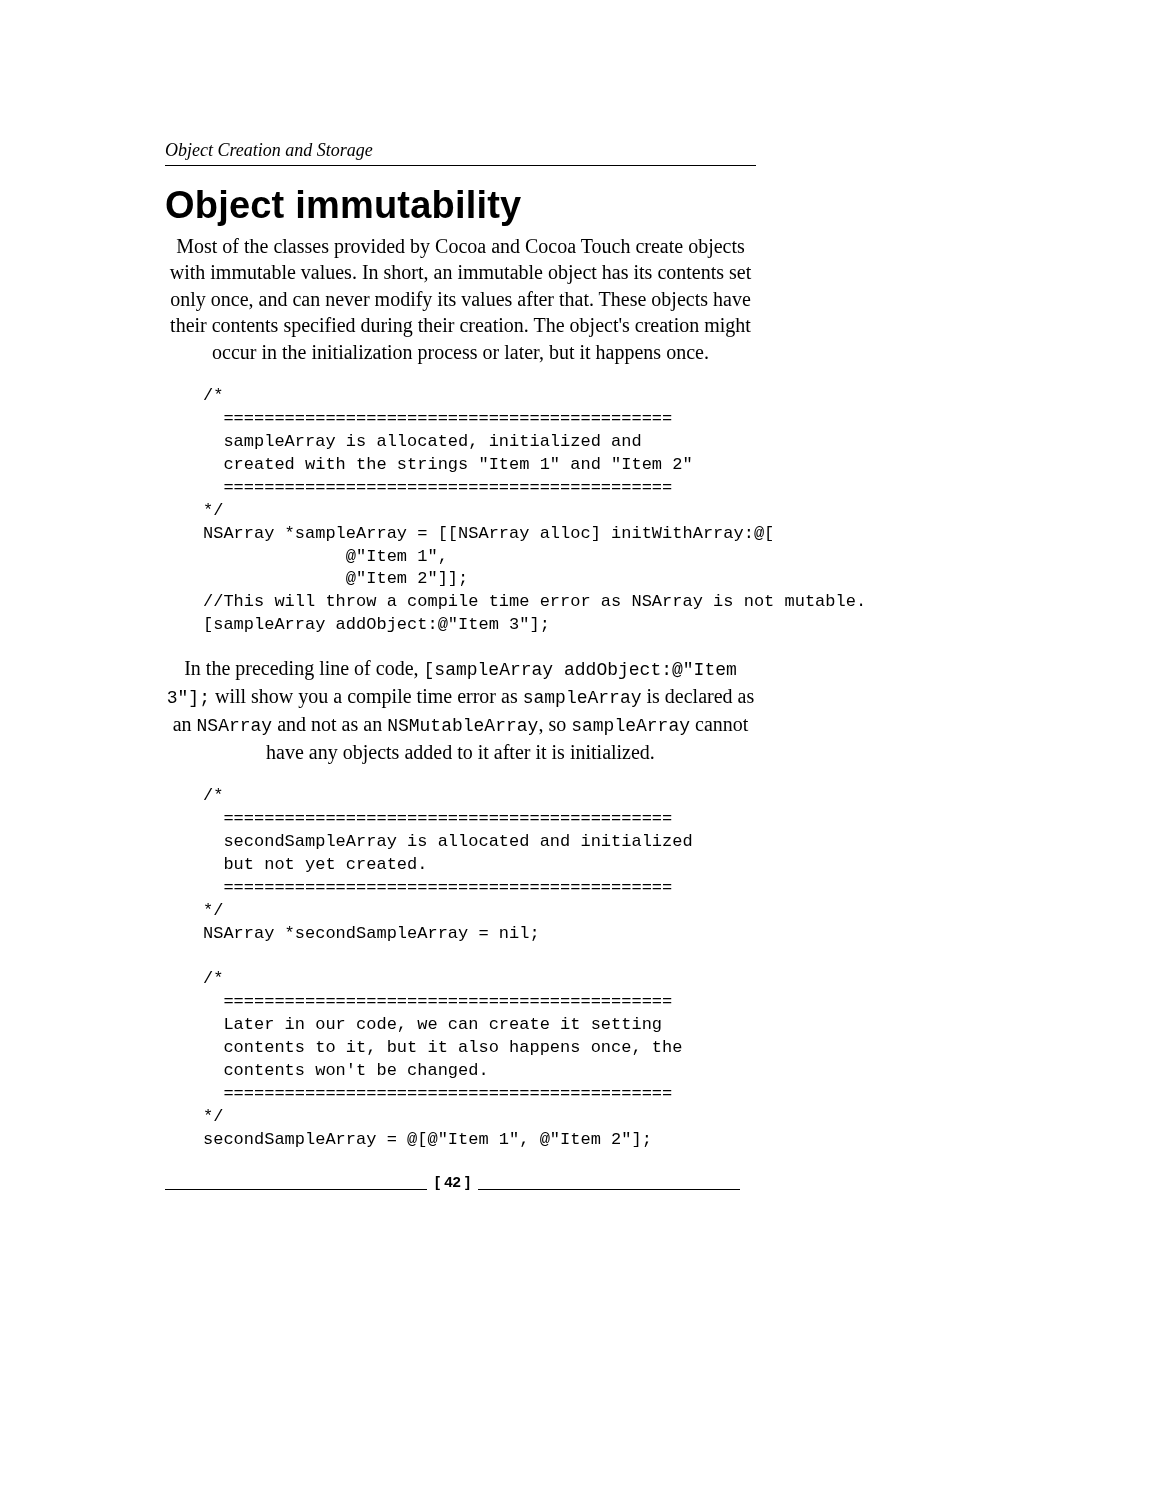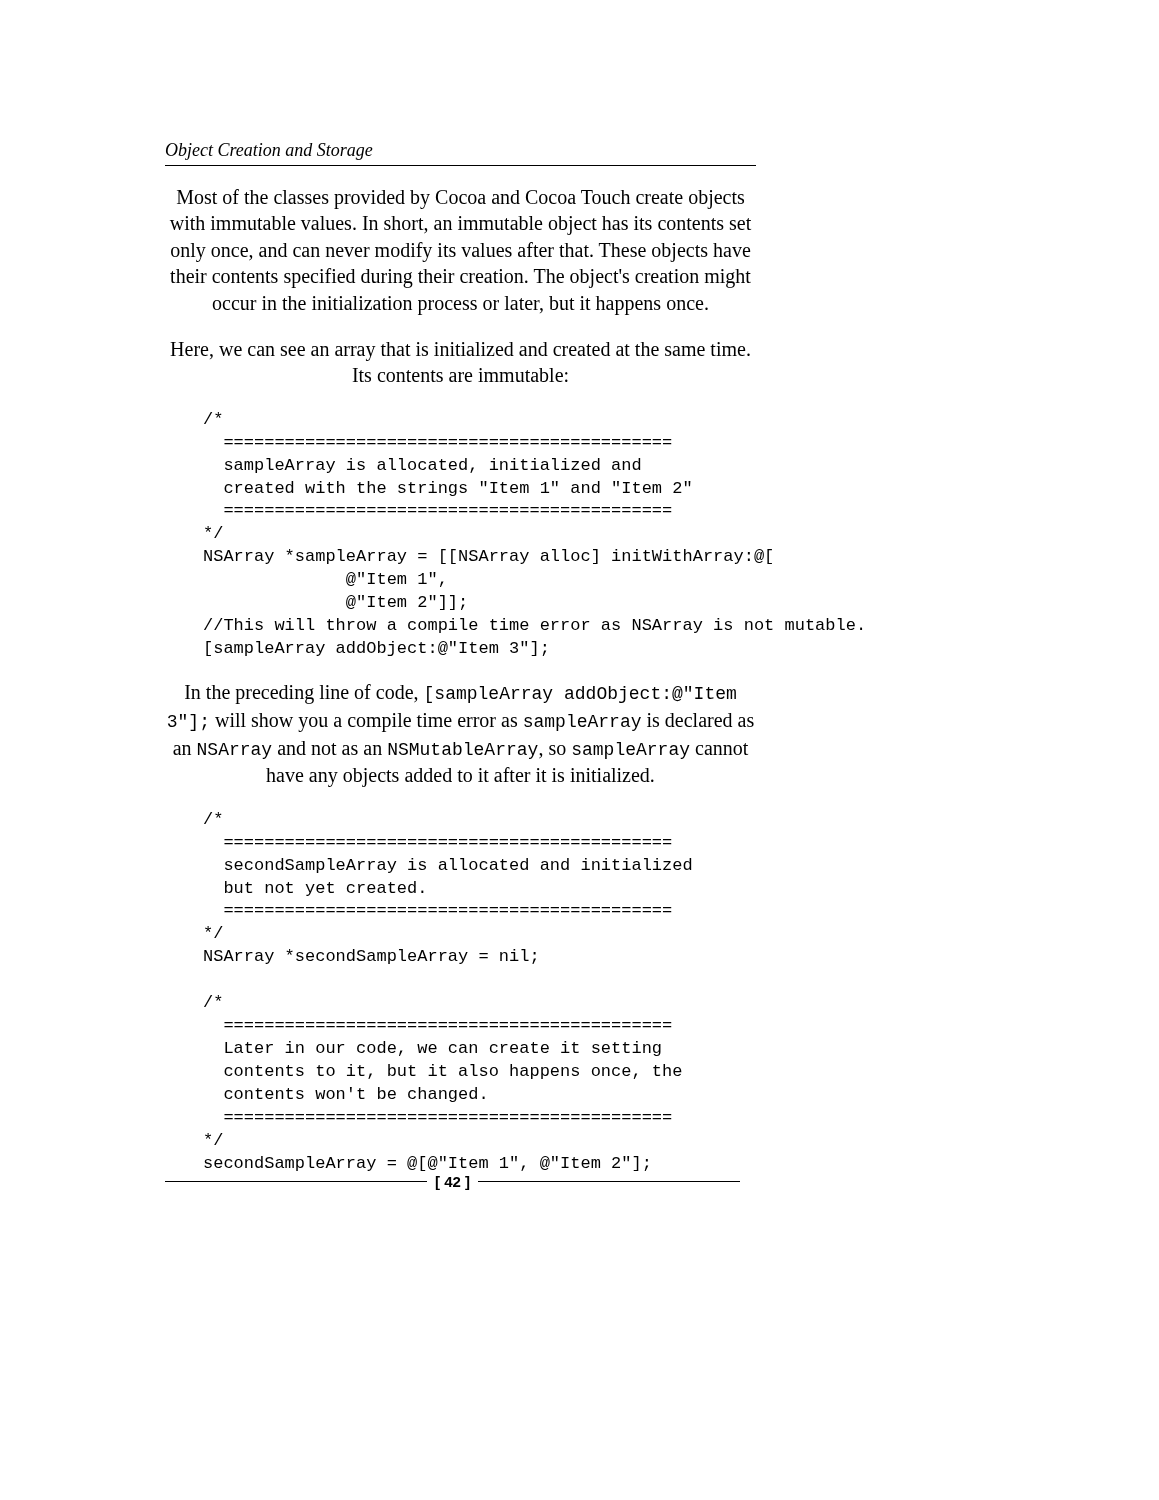--- a/index.html
+++ b/index.html
@@ -46,21 +46,21 @@
   .inline-code {
     font-family: "Courier New", Courier, monospace;
     font-size: 18px;
   }
   .footer {
     position: absolute;
     left: 165px;
     right: 181px;
     bottom: 310px;
     display: flex;
-    align-items: center;
+    align-items: flex-end;
   }
   .footer .line {
     flex: 1;
     border-top: 1px solid #000;
     height: 0;
   }
   .footer .pagenum {
     font-family: Arial, Helvetica, sans-serif;
     font-weight: bold;
     font-size: 15px;
@@ -68,24 +68,24 @@
     white-space: pre;
   }
 </style>
 </head>
 <body>
 
 <div class="page">
 
   <div class="running-head">Object Creation and Storage</div>
 
+  <h1 class="title">Object immutability</h1>
 
   <p class="body">Most of the classes provided by Cocoa and Cocoa Touch create objects with immutable values. In short, an immutable object has its contents set only once, and can never modify its values after that. These objects have their contents specified during their creation. The object's creation might occur in the initialization process or later, but it happens once.</p>
 
-  <p class="body">Here, we can see an array that is initialized and created at the same time. Its contents are immutable:</p>
 
   <div class="code">/*
   ============================================
   sampleArray is allocated, initialized and
   created with the strings "Item 1" and "Item 2"
   ============================================
 */
 NSArray *sampleArray = [[NSArray alloc] initWithArray:@[
               @"Item 1",
               @"Item 2"]];

